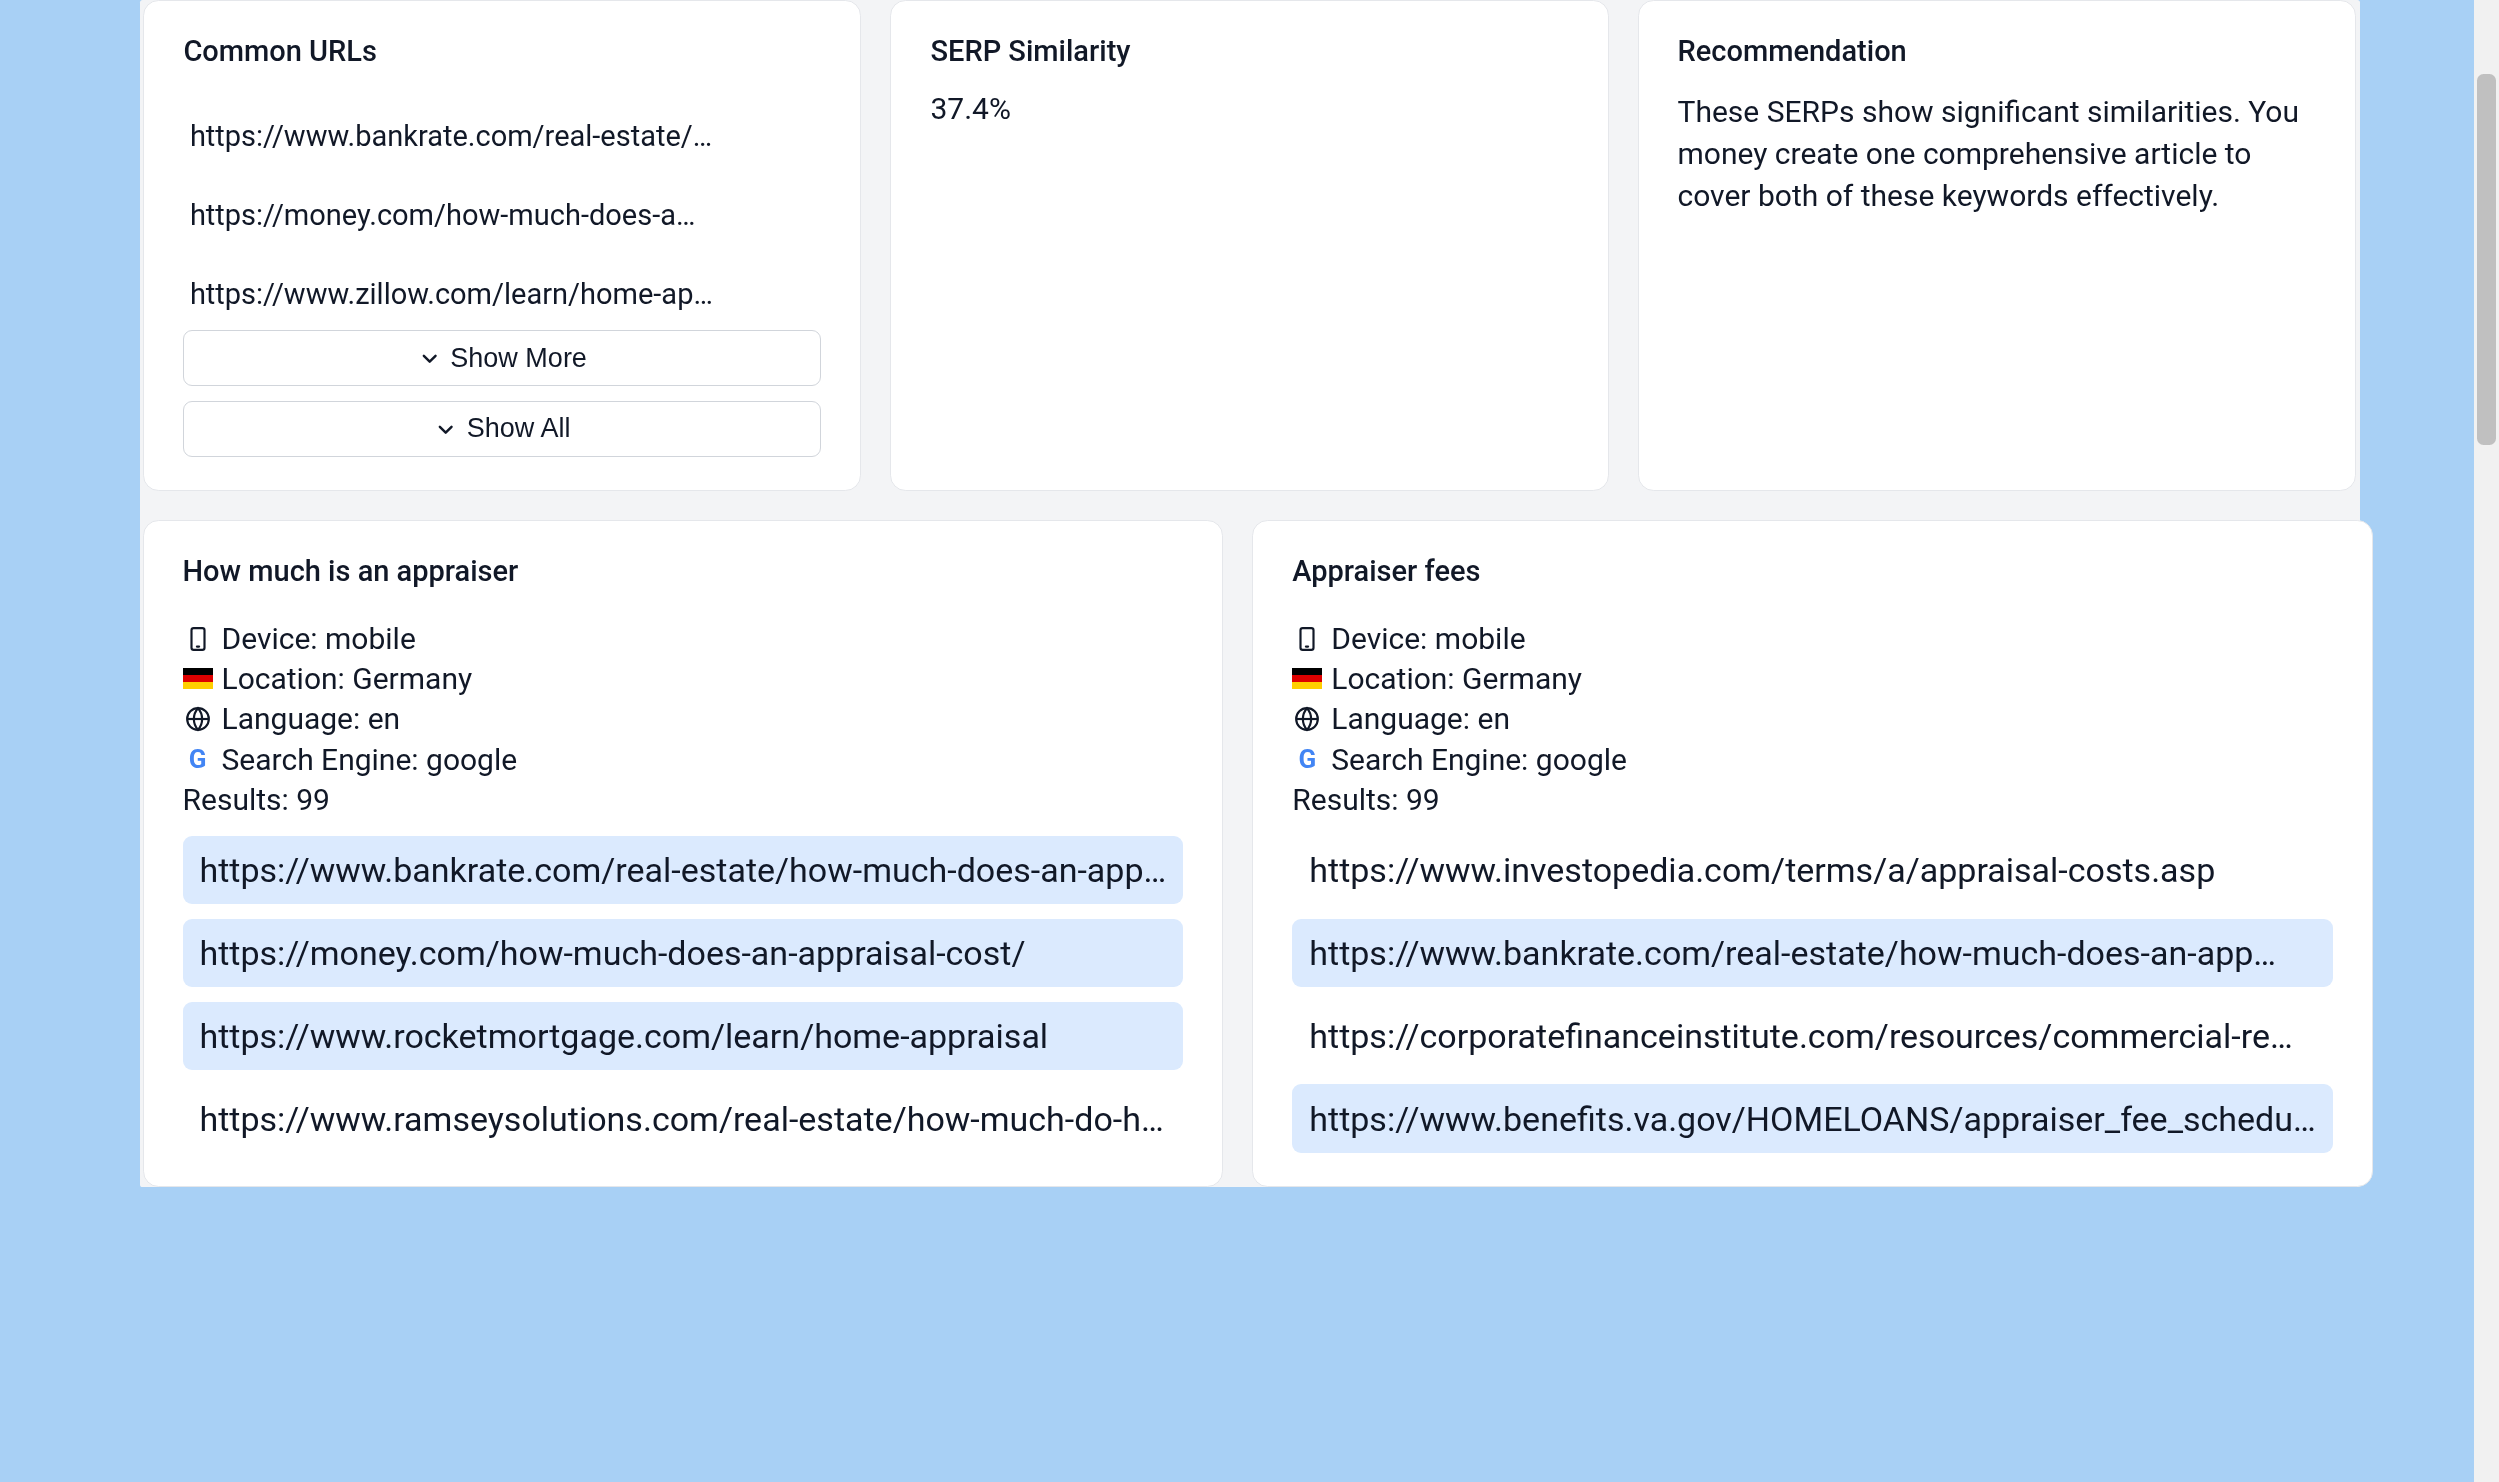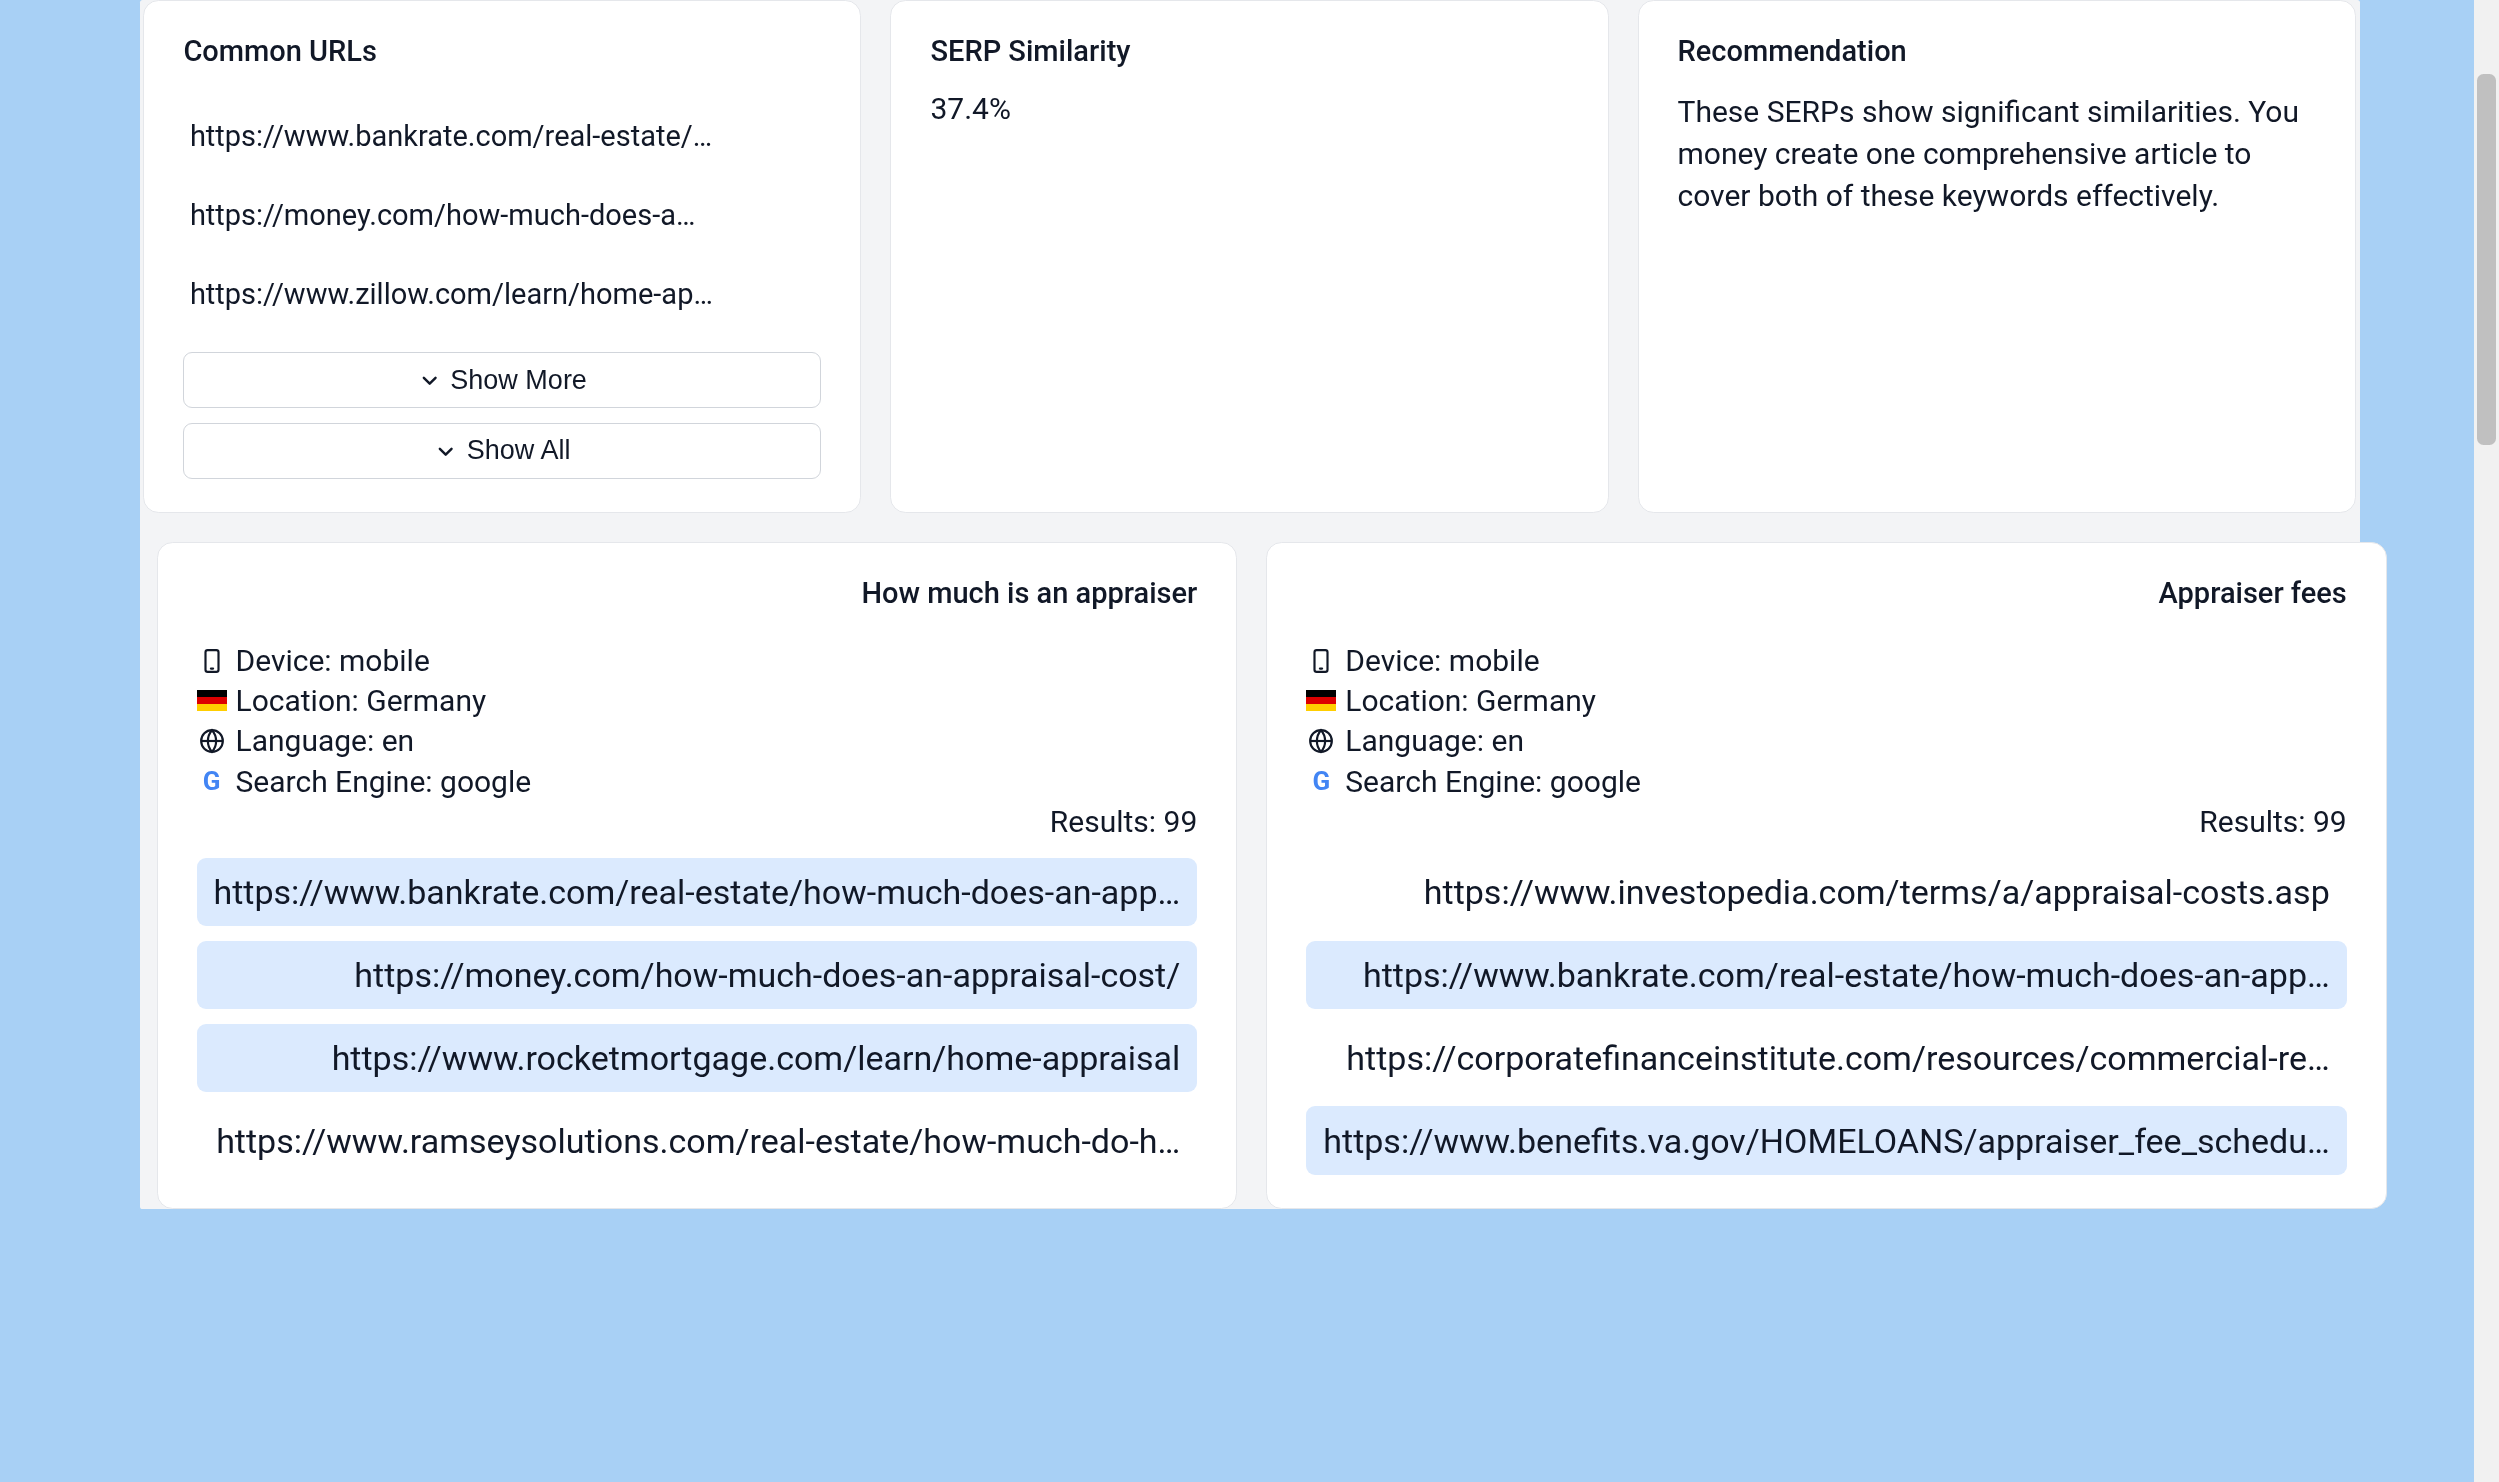--- a/index.html
+++ b/index.html
@@ -19,22 +19,21 @@
     .top-row {
       display: grid;
       grid-template-columns: 1fr 1fr 1fr;
       gap: 29px;
       padding: 0 3.9px 29px 3.9px;
     }
     .bottom-row {
       display: grid;
       grid-template-columns: 1fr 1fr;
       gap: 29px;
-      padding: 0 17px;
-      text-align: right;
+      padding: 0 3px;
     }
     .card {
       background: #fff;
       border: 0.7px solid #e5e7eb;
       border-radius: 15.6px;
       padding: 33px 39px;
     }
     .card-title {
       font-size: 29px;
       font-weight: 500;
@@ -55,21 +54,21 @@
     }
     .url-list { display: flex; flex-direction: column; gap: 9px; }
     .url-item {
       font-size: 29px;
       color: #111827;
       padding: 18px 6.5px;
       white-space: nowrap;
       overflow: hidden;
       text-overflow: ellipsis;
     }
-    .btn-row { display: flex; flex-direction: column; gap: 14.3px; margin-top: 23px; }
+    .btn-row { display: flex; flex-direction: column; gap: 14.3px; margin-top: 1px; }
     .outline-btn {
       display: flex;
       align-items: center;
       justify-content: center;
       gap: 9px;
       border: 1.3px solid #d1d5db;
       background: #fff;
       color: #111827;
       font-size: 27px;
       font-weight: 500;

